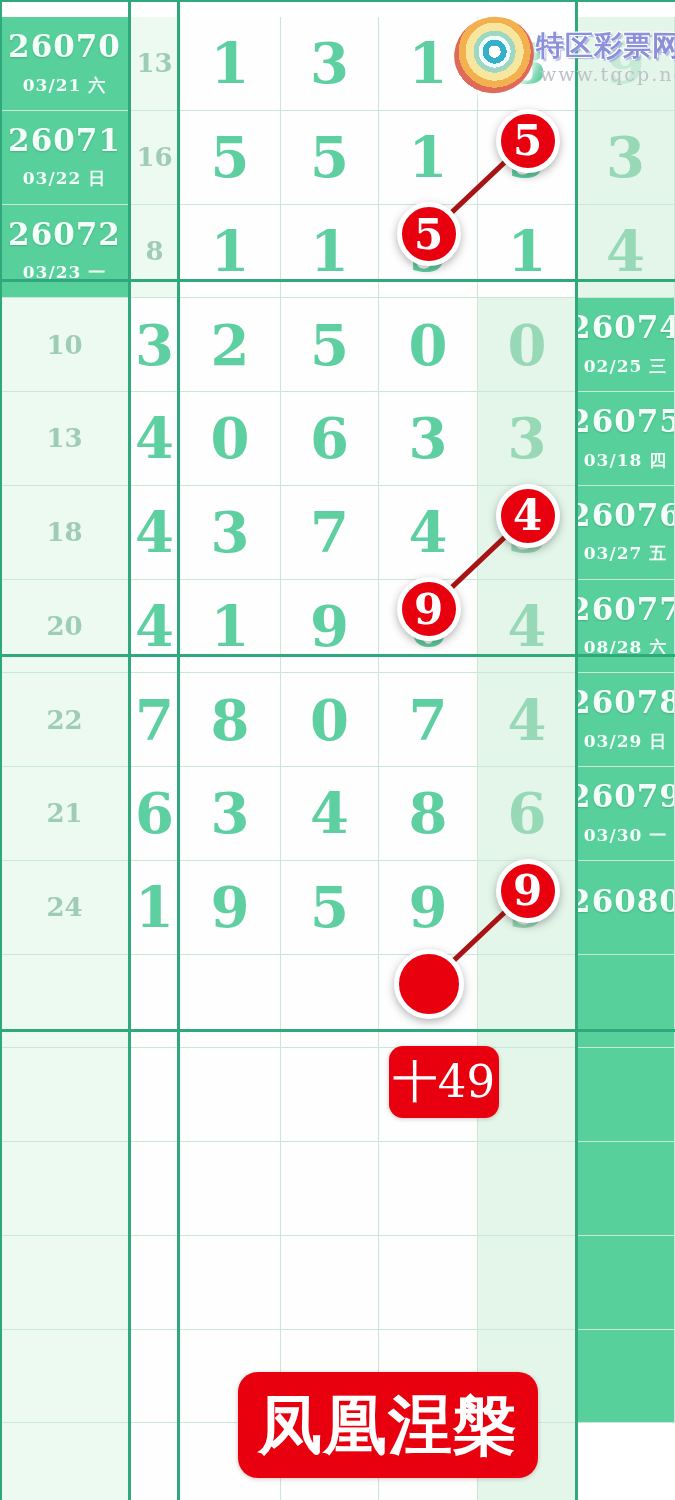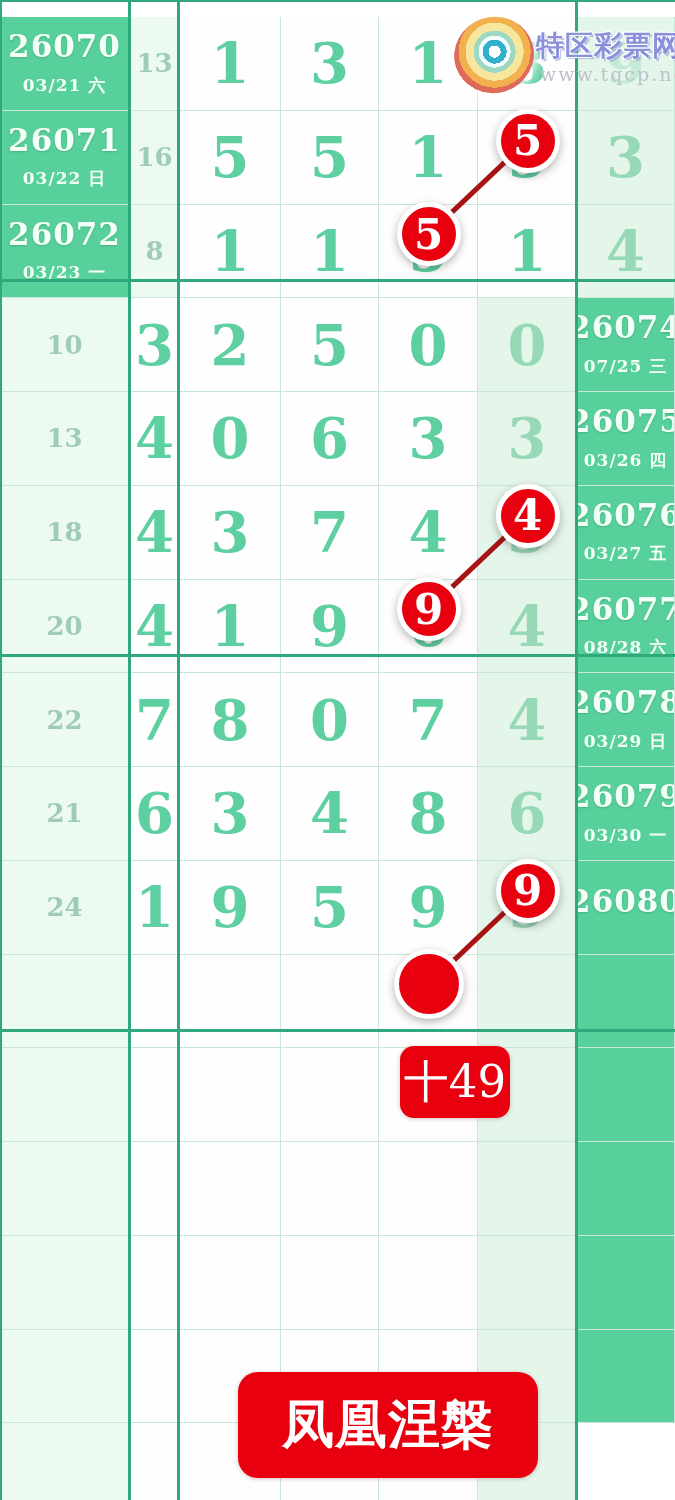--- a/index.html
+++ b/index.html
@@ -28,24 +28,24 @@
   .circle{position:absolute;width:54px;height:54px;border-radius:50%;
           background:var(--red);border:5px solid #fff;
           box-shadow:0 3px 9px rgba(40,40,40,.35);
           color:#fff;font-size:42px;font-weight:bold;z-index:6;
           display:flex;align-items:center;justify-content:center;
           transform:translate(-50%,-50%);font-family:"DejaVu Serif",serif;}
   .circle.filled{width:60px;height:60px;}
   .badge{position:absolute;background:var(--red);color:#fff;z-index:7;
          display:flex;align-items:center;justify-content:center;
          box-shadow:0 1px 4px rgba(120,20,20,.25);}
-  #plus49{left:400px;top:1046px;width:110px;height:72px;border-radius:14px;
+  #plus49{left:389px;top:1046px;width:110px;height:72px;border-radius:14px;
           font-size:45px;font-family:"DejaVu Serif",serif;}
   #phoenix{left:238px;top:1372px;width:300px;height:106px;border-radius:20px;
-           font-size:52px;font-weight:600;letter-spacing:1px;
+           font-size:64px;font-weight:600;letter-spacing:1px;
            font-family:"DejaVu Sans",sans-serif;}
   
   #logo{position:absolute;left:452px;top:15px;width:223px;height:84px;z-index:9;}
   .swirl{position:absolute;left:2px;top:2px;width:80px;height:76px;border-radius:50%;
          box-shadow:0 0 12px 4px rgba(255,255,255,.95);
          background:
            radial-gradient(circle at 52% 46%,
              #ffffff 0 6px, #35b0c9 6px 12px, #f2fbff 12px 16px,
              #9ed8c2 16px 21px, #f7e79e 21px 29px, #f2b04e 29px 36px,
              #e06a5a 36px 42px, rgba(224,106,90,0) 42px);
@@ -96,31 +96,31 @@
       <div class="cell dc">1</div>
       <div class="cell dc c5">4</div>
       <div class="cell sc">10</div>
       <div class="cell dc">3</div>
       <div class="cell dc">2</div>
       <div class="cell dc">5</div>
       <div class="cell dc">0</div>
       <div class="cell dc c5">0</div>
       <div class="cell pc">
         <div class="pnum">26074</div>
-        <div class="pdate">07/25 三</div>
+        <div class="pdate">02/25 三</div>
       </div>
       <div class="cell sc">13</div>
       <div class="cell dc">4</div>
       <div class="cell dc">0</div>
       <div class="cell dc">6</div>
       <div class="cell dc">3</div>
       <div class="cell dc c5">3</div>
       <div class="cell pc">
         <div class="pnum">26075</div>
-        <div class="pdate">03/26 四</div>
+        <div class="pdate">03/18 四</div>
       </div>
       <div class="cell sc">18</div>
       <div class="cell dc">4</div>
       <div class="cell dc">3</div>
       <div class="cell dc">7</div>
       <div class="cell dc">4</div>
       <div class="cell dc c5">3</div>
       <div class="cell pc">
         <div class="pnum">26076</div>
         <div class="pdate">03/27 五</div>

